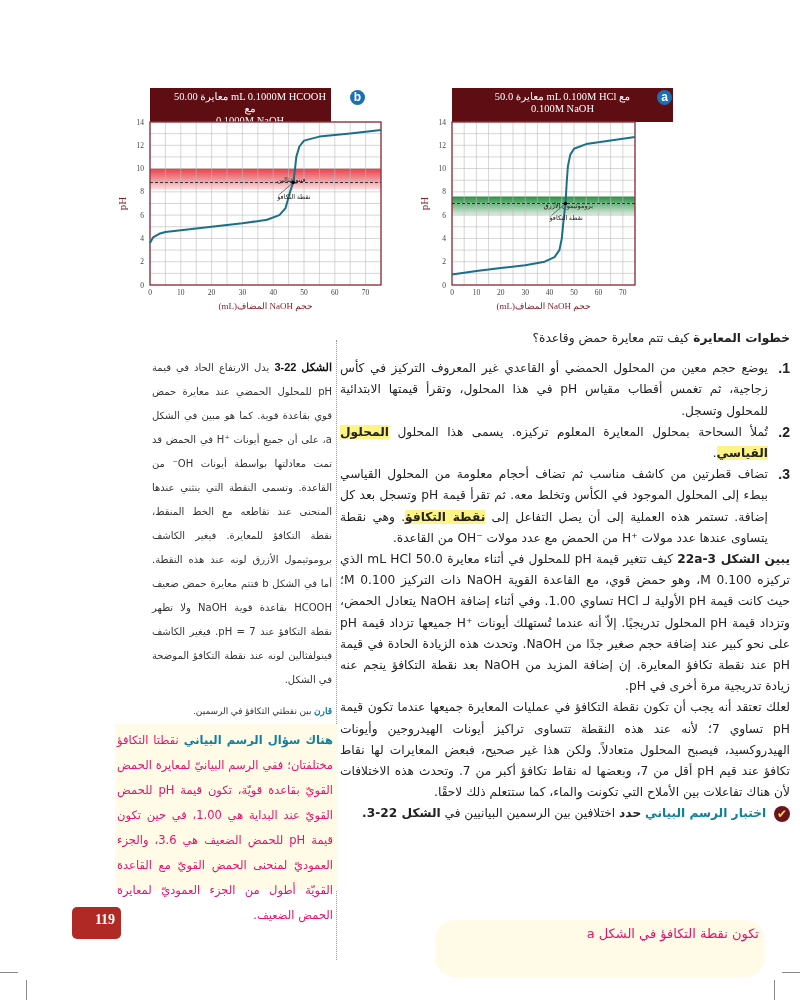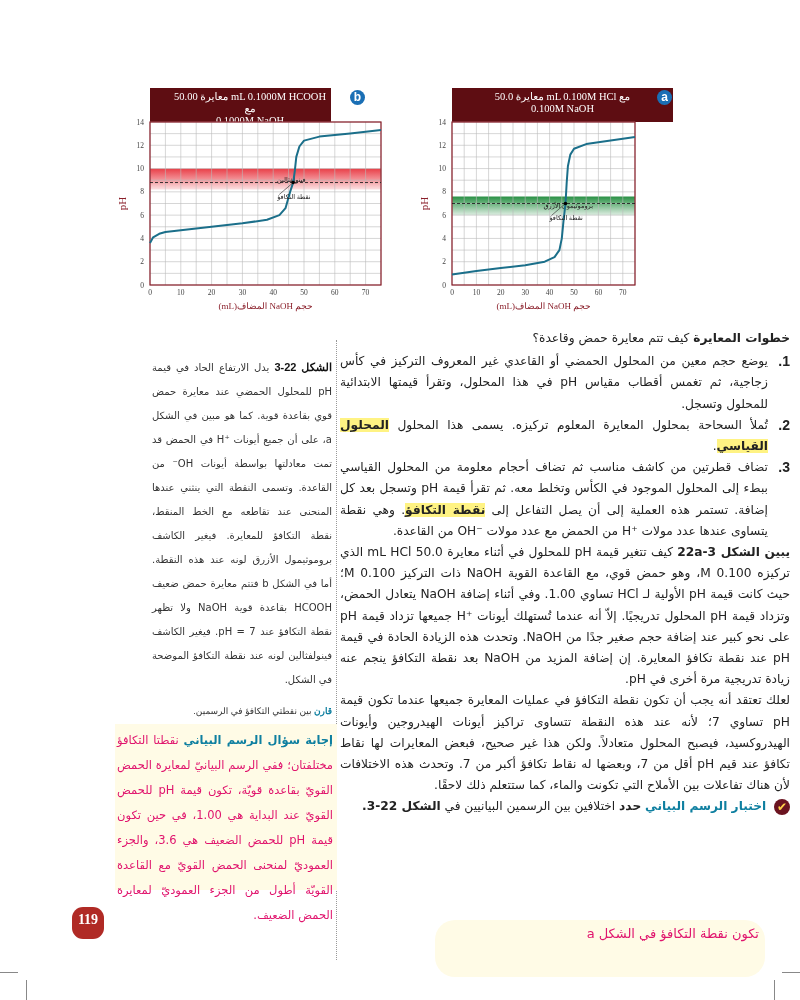--- a/index.html
+++ b/index.html
@@ -164,21 +164,21 @@
       <text x="46" y="62.785714285714306" font-size="7.5" fill="#444" text-anchor="end">12</text>
       <text x="46" y="39.5" font-size="7.5" fill="#444" text-anchor="end">14</text>
       <text x="143.5" y="224" font-size="9" fill="#8a1f2a" text-anchor="middle" direction="rtl">حجم NaOH المضاف(mL)</text>
       <text x="0" y="0" font-size="11" fill="#8a1f2a" text-anchor="middle" transform="translate(28,118.5) rotate(-90)">pH</text>
     </svg>
 </div>
 
 <div class="dots" style="left:336px;top:340px;height:620px;"></div>
 
 <div class="main-text" style="top:328px;">
-  <div style="margin-bottom:2px;">
+  <div style="margin-bottom:9px;">
     <span class="bold">خطوات المعايرة</span><span> كيف تتم معايرة حمض وقاعدة؟</span>
   </div>
   <div style="padding-right:22px;position:relative;">
     <span class="step-num" style="position:absolute;right:0;top:0;">1.</span>
     <span>يوضع حجم معين من المحلول الحمضي أو القاعدي غير المعروف التركيز في كأس زجاجية، ثم تغمس أقطاب مقياس pH في هذا المحلول، وتقرأ قيمتها الابتدائية للمحلول وتسجل.</span>
   </div>
   <div style="padding-right:22px;position:relative;">
     <span class="step-num" style="position:absolute;right:0;top:0;">2.</span>
     <span>تُملأ السحاحة بمحلول المعايرة المعلوم تركيزه. يسمى هذا المحلول </span><span class="hl">المحلول القياسي</span><span>.</span>
   </div>
@@ -205,23 +205,23 @@
 
 <div class="side-text" style="top:355px;">
   <span class="bold" style="font-family:'Liberation Sans',sans-serif;font-size:11px;color:#111;">الشكل 22-3</span><span> يدل الارتفاع الحاد في قيمة pH للمحلول الحمضي عند معايرة حمض قوي بقاعدة قوية. كما هو مبين في الشكل a، على أن جميع أيونات ⁺H في الحمض قد تمت معادلتها بواسطة أيونات OH⁻ من القاعدة. وتسمى النقطة التي ينثني عندها المنحنى عند تقاطعه مع الخط المنقط، نقطة التكافؤ للمعايرة. فيغير الكاشف بروموثيمول الأزرق لونه عند هذه النقطة. أما في الشكل b فتتم معايرة حمض ضعيف HCOOH بقاعدة قوية NaOH ولا تظهر نقطة التكافؤ عند pH = 7. فيغير الكاشف فينولفثالين لونه عند نقطة التكافؤ الموضحة في الشكل.</span>
 </div>
 
 <div style="position:absolute;left:152px;top:706px;width:180px;direction:rtl;font-family:Liberation Sans, sans-serif;font-size:9px;color:#333;">
   <span class="teal">قارن</span><span> بين نقطتي التكافؤ في الرسمين.</span>
 </div>
 
 <div class="answer-box" style="left:115px;top:724px;width:222px;height:166px;direction:rtl;text-align:justify;font-size:11.5px;line-height:25px;padding:4px 4px 0 2px;box-sizing:border-box;">
-  <span class="teal">إجابة سؤال الرسم البياني</span><span> نقطتا التكافؤ مختلفتان؛ ففي الرسم البيانيّ لمعايرة الحمض القويّ بقاعدة قويّة، تكون قيمة pH للحمض القويّ عند البداية هي 1.00، في حين تكون قيمة pH للحمض الضعيف هي 3.6، والجزء العموديّ لمنحنى الحمض القويّ مع القاعدة القويّة أطول من الجزء العموديّ لمعايرة الحمض الضعيف.</span>
-</div>
-
-<div style="position:absolute;left:72px;top:907px;width:32px;height:32px;background:#b02a25;border-radius:11px;color:#fff;text-align:center;font-family:'Liberation Serif',serif;font-weight:bold;font-size:14px;line-height:26px;">
+  <span class="teal">هناك سؤال الرسم البياني</span><span> نقطتا التكافؤ مختلفتان؛ ففي الرسم البيانيّ لمعايرة الحمض القويّ بقاعدة قويّة، تكون قيمة pH للحمض القويّ عند البداية هي 1.00، في حين تكون قيمة pH للحمض الضعيف هي 3.6، والجزء العموديّ لمنحنى الحمض القويّ مع القاعدة القويّة أطول من الجزء العموديّ لمعايرة الحمض الضعيف.</span>
+</div>
+
+<div style="position:absolute;left:72px;top:907px;width:32px;height:32px;background:#b02a25;border-radius:5px;color:#fff;text-align:center;font-family:'Liberation Serif',serif;font-weight:bold;font-size:14px;line-height:26px;padding-left:17px;">
   <span>119</span>
 </div>
 
 <div style="position:absolute;left:0;top:972px;width:18px;border-top:1px solid #888;"></div>
 <div style="position:absolute;left:26px;top:980px;height:20px;border-left:1px solid #888;"></div>
 <div style="position:absolute;left:782px;top:972px;width:18px;border-top:1px solid #888;"></div>
 <div style="position:absolute;left:774px;top:980px;height:20px;border-left:1px solid #888;"></div>
 
 </body></html>

